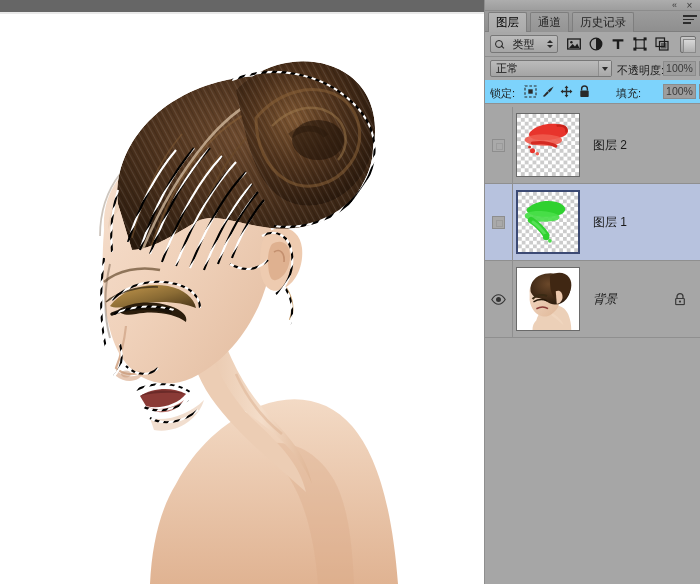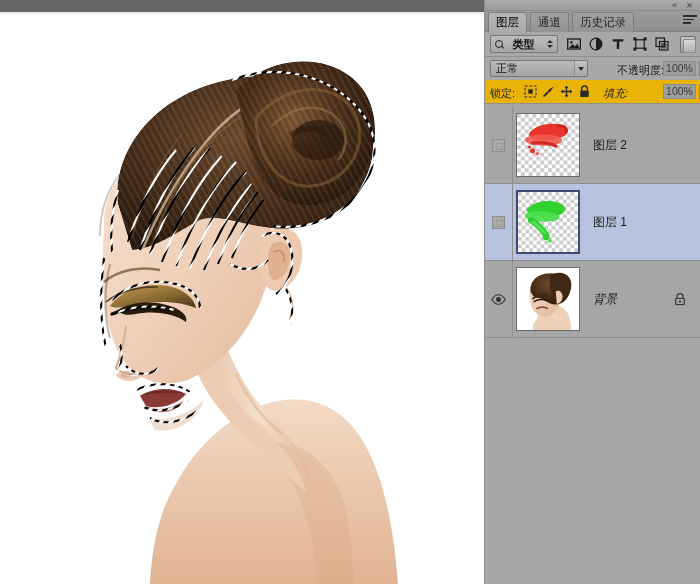--- a/index.html
+++ b/index.html
@@ -128,21 +128,21 @@
     width: 6px; height: 6px; border: 1.3px solid #242424;
     border-radius: 50%;
   }
   .magnifier::after {
     content: ""; position: absolute; left: 5.5px; top: 5.5px;
     width: 3.5px; height: 1.3px; background: #242424;
     transform: rotate(45deg); transform-origin: left center;
   }
   #filter-type-label {
     flex: 1; text-align: center;
-    font-size: 11px; font-weight: bold; color: #111;
+    font-size: 11px; font-weight: normal; color: #111;
     padding-right: 2px;
   }
   .updown {
     width: 9px; margin-right: 3px; flex: none;
     display: flex; flex-direction: column; align-items: center;
     gap: 2px;
   }
   .updown .up, .updown .dn {
     width: 0; height: 0;
     border-left: 3px solid transparent;
@@ -175,21 +175,21 @@
 
   
   #blend-row {
     position: relative;
     height: 23px;
     background: #a8a8a8;
     padding: 3px 4px;
   }
   #blend-mode {
     position: absolute; left: 5px; top: 3px;
-    width: 98px; height: 17px;
+    width: 122px; height: 17px;
     background: linear-gradient(#bbbbbb, #a4a4a4);
     border: 1px solid #777; border-radius: 2px;
     display: flex; align-items: center;
     cursor: pointer;
   }
   #blend-mode-label { flex: 1; padding-left: 5px; font-size: 11px; color: #111; }
   .combo-arrow {
     width: 13px; height: 15px; flex: none;
     border-left: 1px solid #8d8d8d;
     background: linear-gradient(#c2c2c2, #a8a8a8);
@@ -222,31 +222,31 @@
     border: 1px solid #868686;
     display: flex; align-items: center; justify-content: center;
     cursor: pointer;
   }
   #opacity-stepper { left: 214px; }
 
   
   #lock-row {
     position: relative;
     height: 24px;
-    background: #eab308;
+    background: #7dd3fc;
     border-bottom: 1px solid #909090;
   }
   #lock-label { left: 5px; top: 6px; }
   .lock-icon {
     position: absolute; top: 5px;
     width: 13px; height: 13px;
     cursor: pointer; color: #2a2a2a;
   }
   .lock-icon svg { display: block; }
-  #fill-label { left: 118px; font-style: italic; }
+  #fill-label { left: 131px; }
   #fill-value { left: 178px; }
   #fill-stepper { left: 214px; }
 
   
   #layer-list {
     position: absolute; left: 0; top: 107px;
     width: 215px; bottom: 0;
     background: #a6a6a6;
     overflow: hidden;
   }

